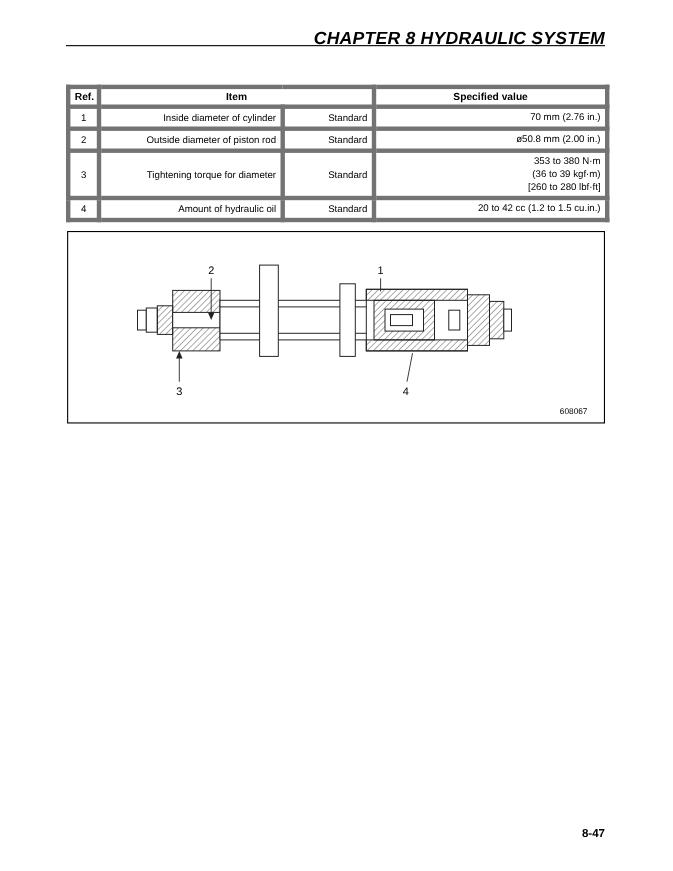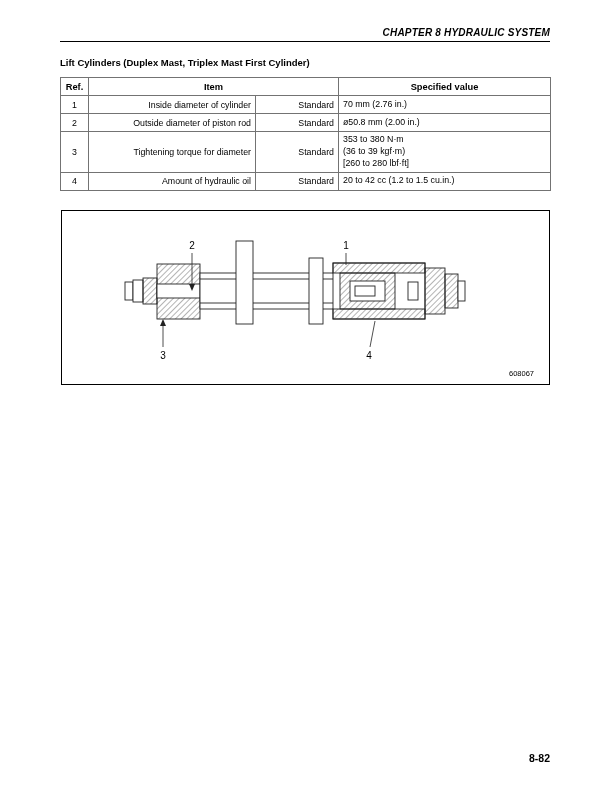--- a/index.html
+++ b/index.html
@@ -11,21 +11,21 @@
     height: 792px;
     background: #ffffff;
     margin: 0 auto;
     color: #111;
     overflow: hidden;
   }
   .header-text {
     position: absolute;
     top: 27px;
     right: 62px;
-    font-size: 10px;
+    font-size: 16px;
     font-weight: bold;
     font-style: italic;
     letter-spacing: 0.2px;
     color: #000;
   }
   .header-rule {
     position: absolute;
     top: 41px;
     left: 60px;
     width: 490px;
@@ -44,35 +44,35 @@
     position: absolute;
     top: 77px;
     left: 60px;
     width: 490px;
     border-collapse: collapse;
     table-layout: fixed;
     font-size: 8.8px;
     color: #000;
   }
   .spec-table th, .spec-table td {
-    border: 1px solid #737373;
+    border: 4px solid #737373;
     vertical-align: middle;
     padding: 2px 4px;
   }
   .spec-table th {
     font-size: 9.3px;
     font-weight: bold;
     text-align: center;
     height: 18px;
   }
   .spec-table td { height: 18px; }
   .cell-ref   { text-align: center; width: 28px; }
   .cell-item  { text-align: right;  padding-left: 6px; }
   .cell-cond  { text-align: right;  padding-left: 6px; }
-  .cell-value { text-align: left; white-space: pre-line; line-height: 1.35; }
+  .cell-value { text-align: right; white-space: pre-line; line-height: 1.35; }
   .figure-box {
     position: absolute;
     top: 210px;
     left: 61px;
     width: 489px;
     height: 175px;
     border: 1px solid #000;
     background: #fff;
   }
   .figure-box svg { display: block; }
@@ -86,21 +86,20 @@
   }
 </style>
 </head>
 <body>
 
 <div class="page">
 
   <div class="header-text">CHAPTER 8 HYDRAULIC SYSTEM</div>
   <div class="header-rule"></div>
 
-  <div class="section-title">Lift Cylinders (Duplex Mast, Triplex Mast First Cylinder)</div>
 
   <table class="spec-table">
     <colgroup>
       <col style="width:28px">
         <col style="width:167px">
         <col style="width:83px">
         <col style="width:212px">
     </colgroup>
     <thead>
       <tr>
@@ -194,15 +193,15 @@
         <text x="130" y="38">2</text>
         <text x="284" y="38">1</text>
         <text x="101" y="148">3</text>
         <text x="307" y="148">4</text>
       </g>
 
       <text x="472" y="165" text-anchor="end" font-size="7.5" fill="#000" font-family="Liberation Sans, sans-serif">608067</text>
     </svg>
   </div>
 
-  <div class="page-number">8-82</div>
+  <div class="page-number">8-47</div>
 
 </div>
 
 </body></html>

